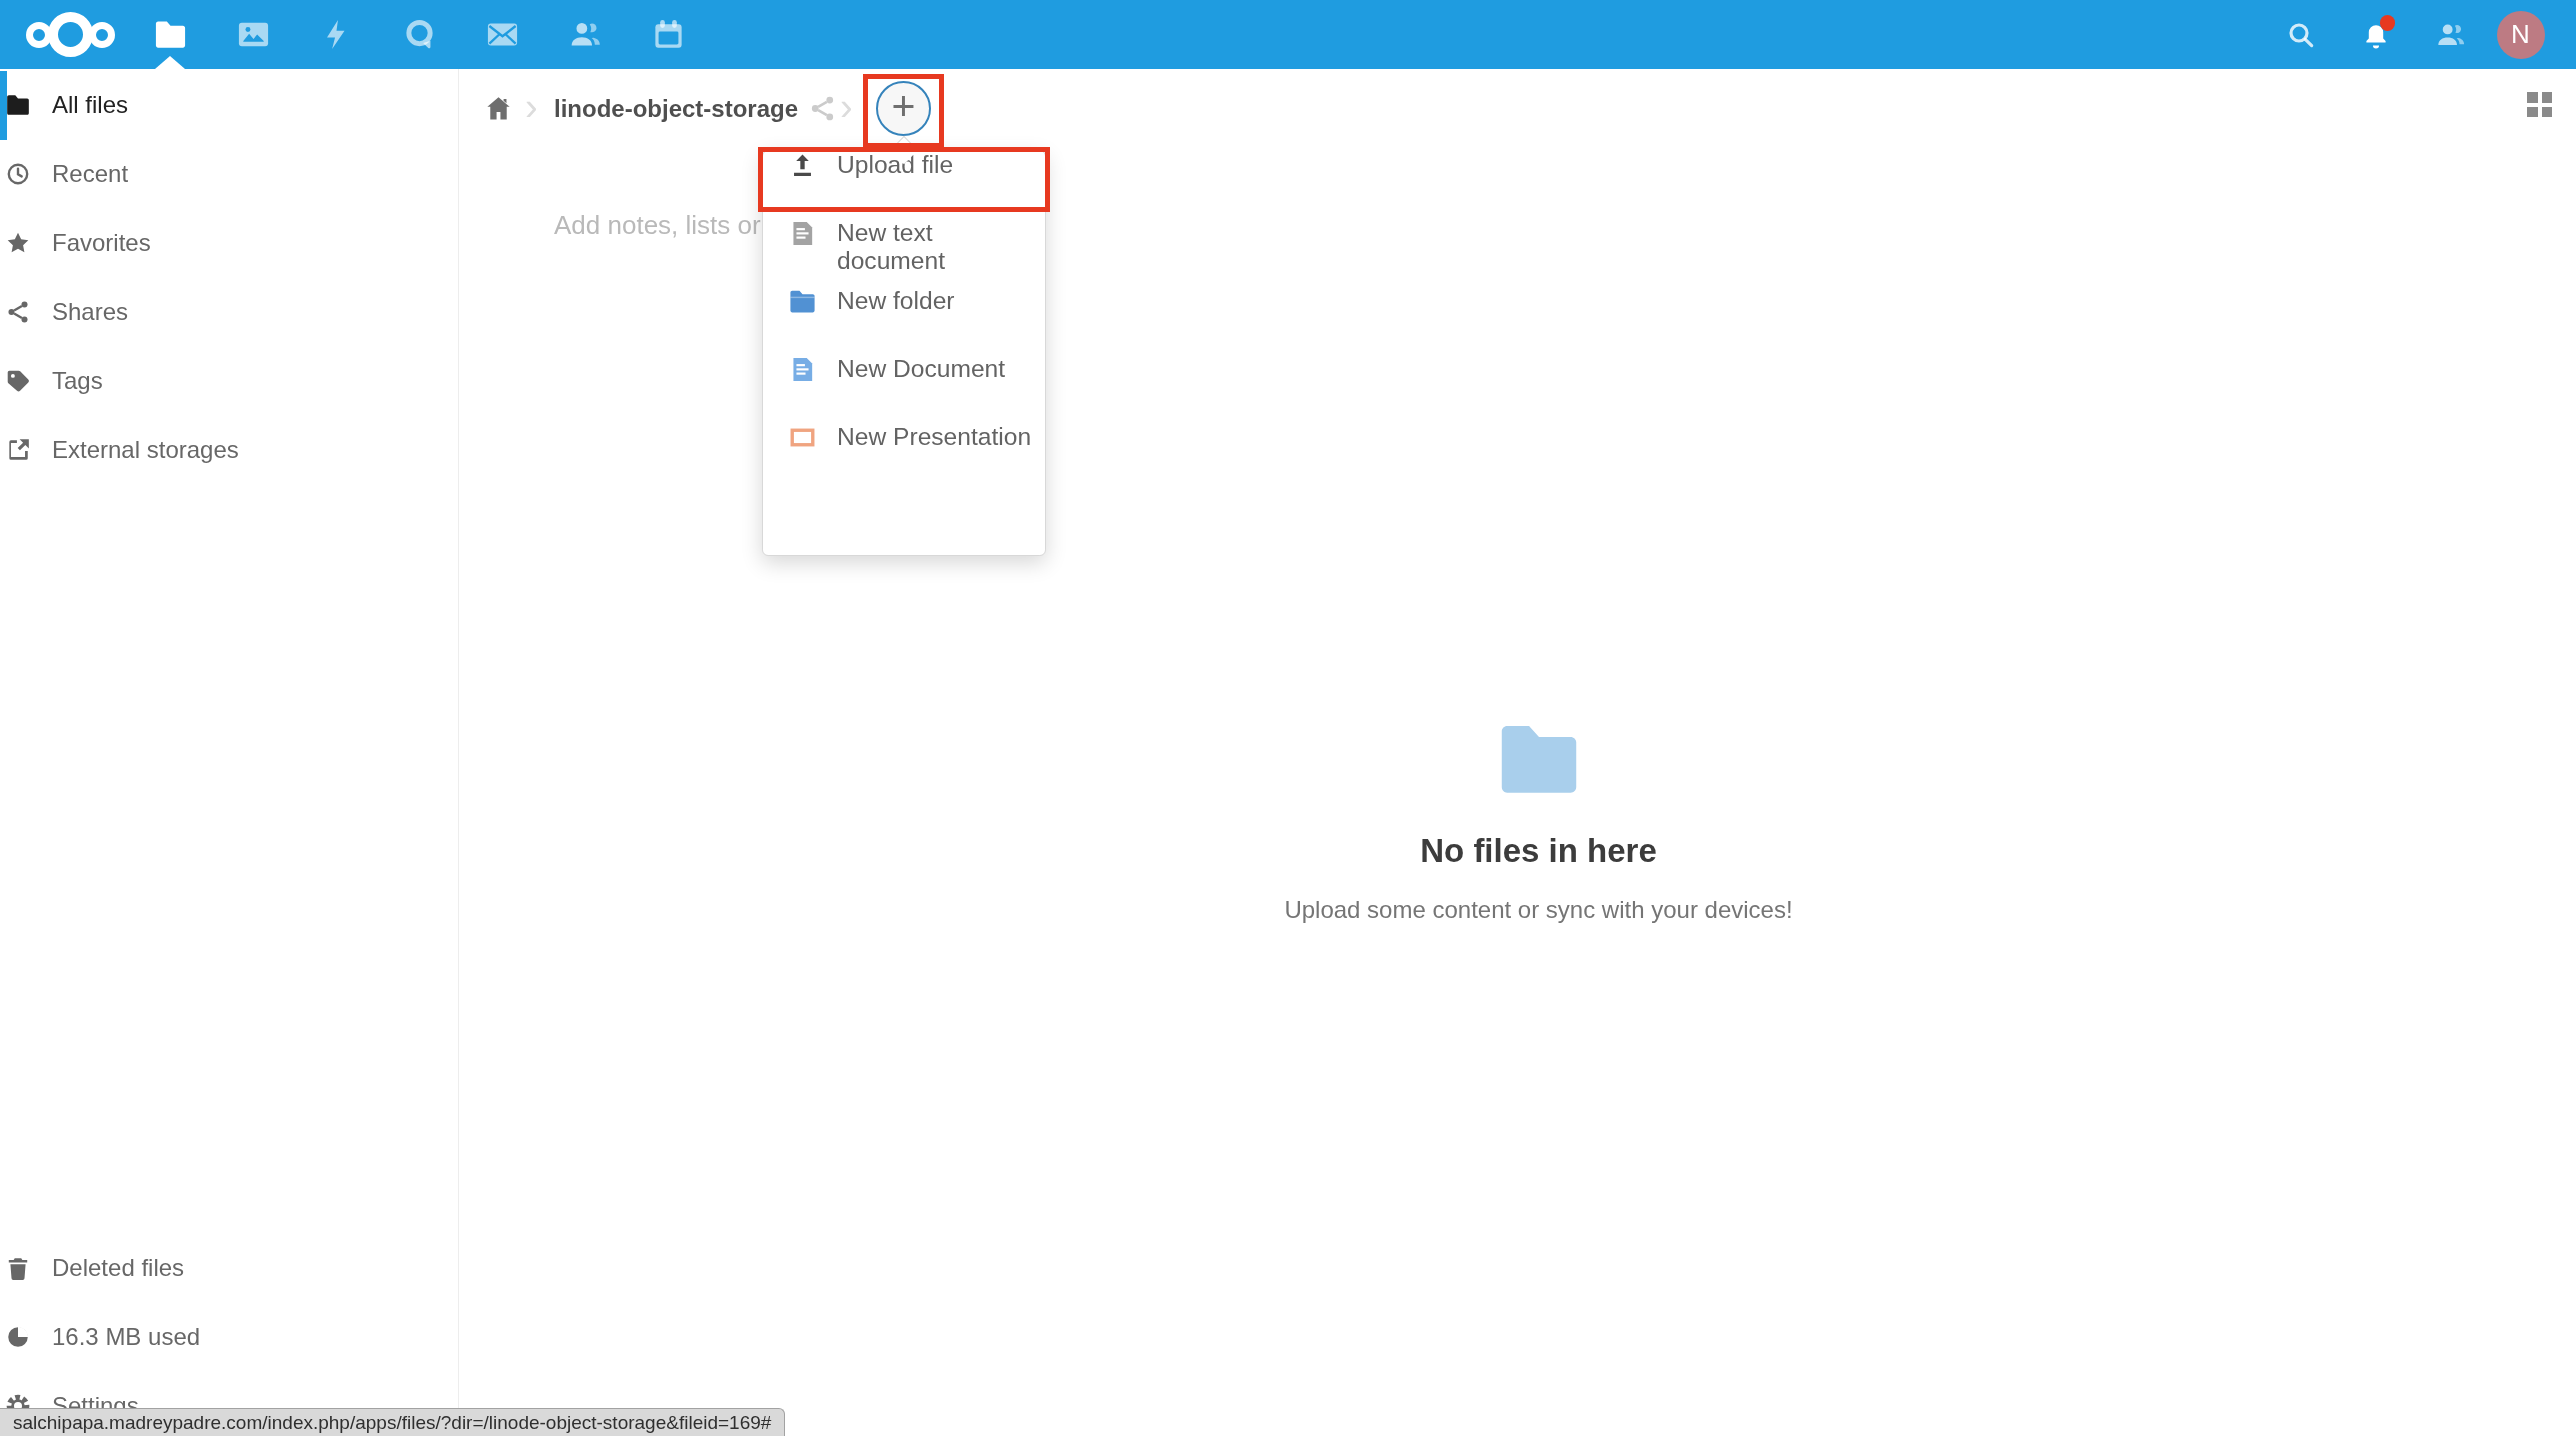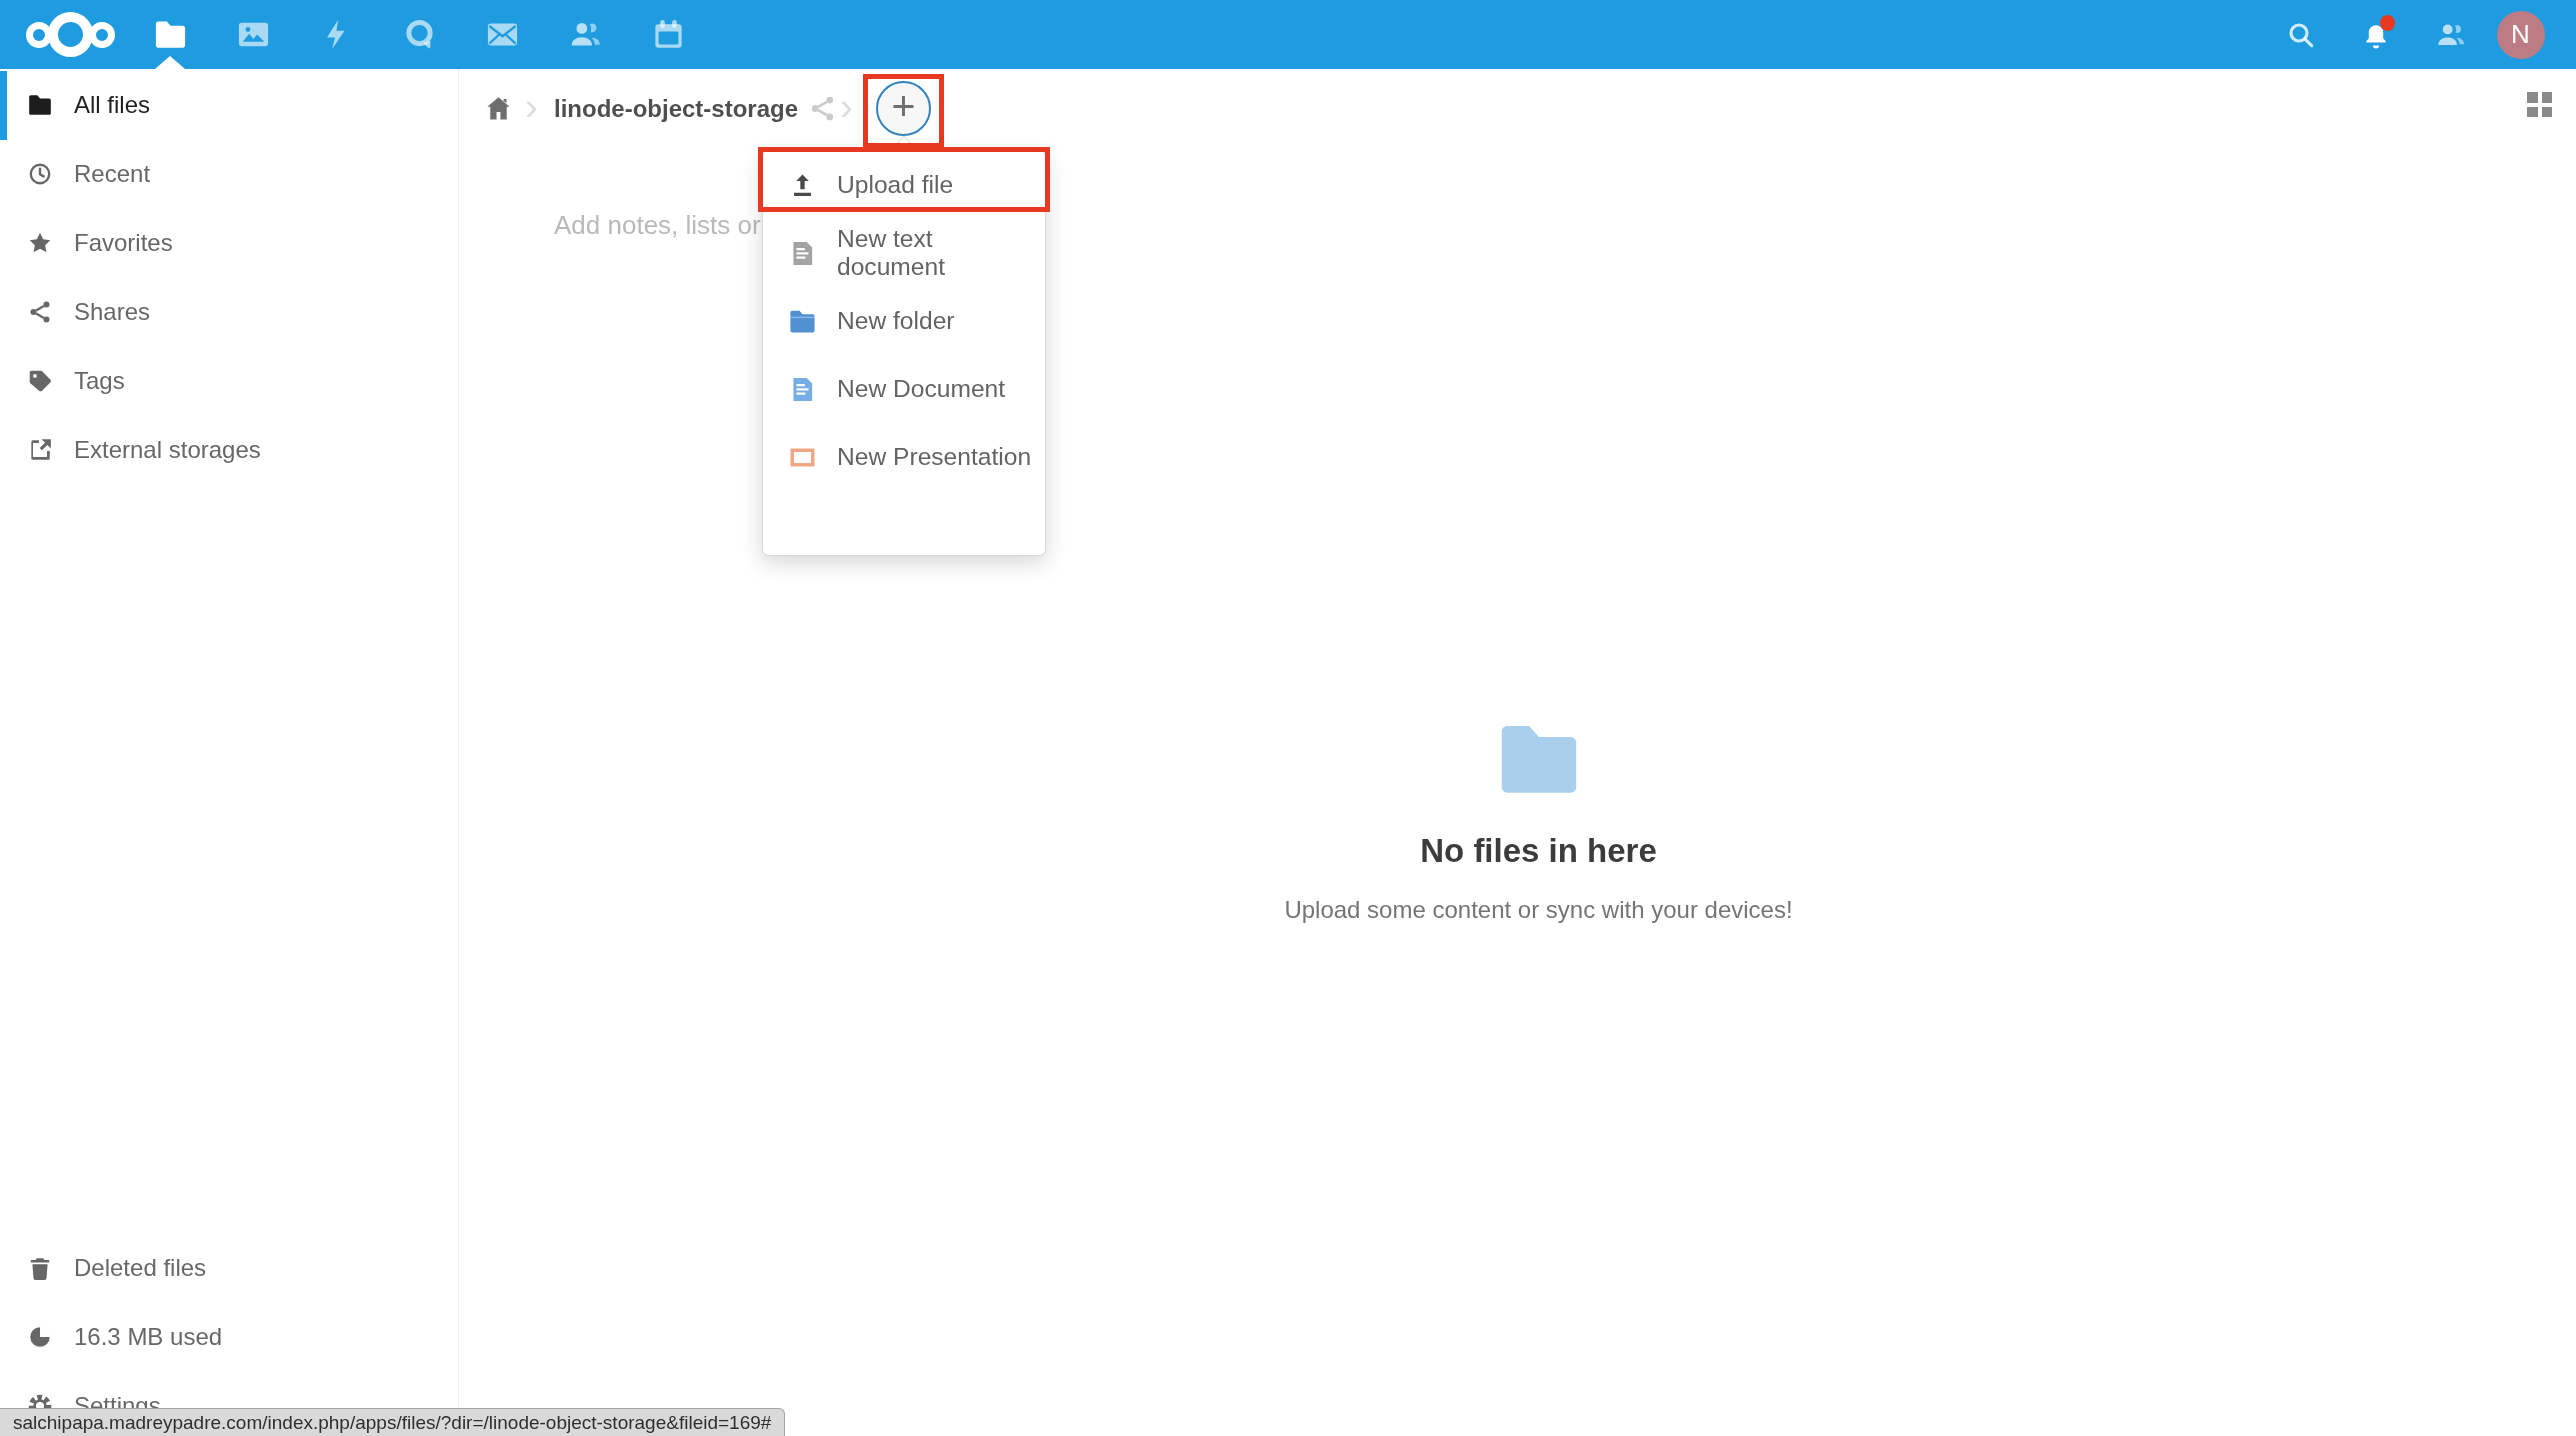--- a/index.html
+++ b/index.html
@@ -18,21 +18,21 @@
     border-left:15.4px solid transparent; border-right:15.4px solid transparent; border-bottom:13px solid #fff; }
   .hdr-right { position:absolute; right:0; top:0; height:69px; display:flex; align-items:center; }
   .hicon { width:75px; height:69px; display:flex; align-items:center; justify-content:center; cursor:pointer; position:relative; }
   .hicon svg { width:32px; height:32px; }
   .badge { position:absolute; top:15.4px; right:18.4px; width:15.4px; height:15.4px; border-radius:50%; background:#e73920; }
   .avatar { width:48px; height:48px; border-radius:50%; background:#bd7b83; color:#fff; font-size:26px;
     display:flex; align-items:center; justify-content:center; margin:0 31.5px 0 7.7px; cursor:pointer; }
 
   
   .side { position:absolute; top:69px; left:0; bottom:0; width:459px; background:#fff; border-right:1.5px solid #ededed; z-index:5; }
-  .srow { position:relative; height:69px; display:flex; align-items:center; padding-left:27px; gap:21px;
+  .srow { position:relative; height:69px; display:flex; align-items:center; padding-left:5px; gap:21px;
     font-size:24px; color:#676767; cursor:pointer; }
   .srow svg { width:26px; height:26px; flex:none; }
   .srow.active { color:#222; }
   .srow.active::before { content:''; position:absolute; left:0; top:0; bottom:0; width:7px; background:#1f9ce0; }
   .snav { padding-top:1.5px; }
   .sbottom { position:absolute; top:1164px; left:0; right:0; }
 
   
   .content { position:absolute; top:69px; left:460px; right:0; bottom:0; background:#fff; }
   .crumb-home { position:absolute; left:24px; top:25px; cursor:pointer; }
@@ -48,21 +48,21 @@
   .gridtoggle { position:absolute; right:24px; top:23px; width:25px; height:25px; display:grid;
     grid-template-columns:10.8px 10.8px; grid-template-rows:10.8px 10.8px; gap:3.8px; cursor:pointer; }
   .gridtoggle i { background:#8a8a8a; }
   .wsph { position:absolute; left:94px; top:141px; font-size:26px; color:#b9b9b9; z-index:1; cursor:text; white-space:nowrap; }
 
   
   .menu { position:absolute; left:302px; top:81px; width:284px; height:406px; background:#fff;
     border:1.5px solid #d8d8d8; border-radius:6.1px; box-shadow:0 6.1px 21.5px rgba(0,0,0,.16); z-index:30; }
   .caret { position:absolute; top:-10.8px; left:131px; width:20px; height:20px; background:#fff;
     border-left:1.5px solid #d8d8d8; border-top:1.5px solid #d8d8d8; transform:rotate(45deg); }
-  .mrow { height:68px; display:flex; align-items:center; padding-left:25px; gap:20px;
+  .mrow { height:68px; display:flex; align-items:flex-start; padding-left:25px; gap:20px;
     font-size:24.6px; color:#636363; cursor:pointer; }
   .mrow svg { width:29px; height:29px; flex:none; }
 
   
   .redbox { position:absolute; border:5.4px solid #e73920; pointer-events:none; }
   .redbox.b1 { left:403px; top:4.6px; width:81px; height:74px; z-index:40; }
   .redbox.b2 { left:298px; top:78px; width:292px; height:65px; z-index:41; }
 
   
   .empty { position:absolute; left:0; right:0; top:651px; text-align:center;margin-left:41px; }

